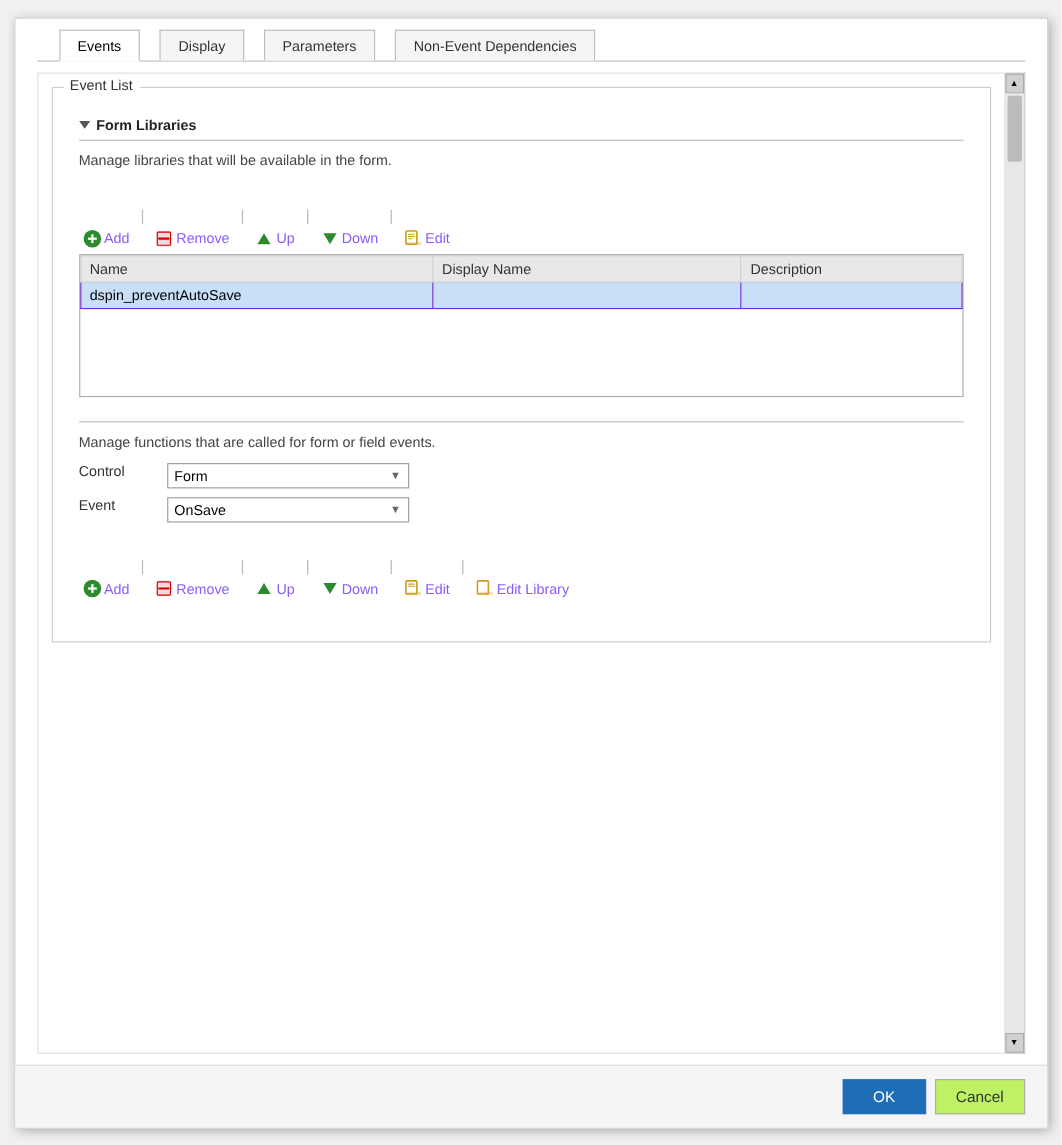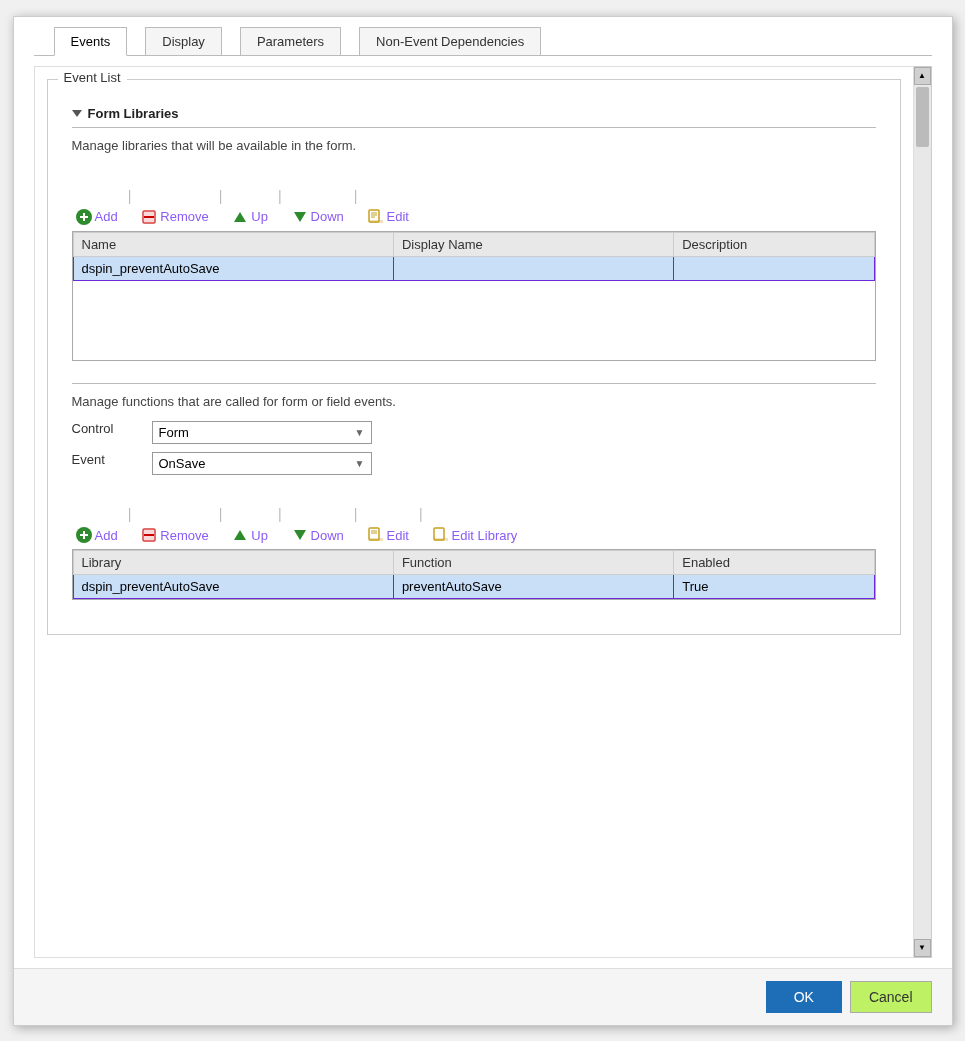--- a/index.html
+++ b/index.html
@@ -436,38 +436,20 @@
               <span class="toolbar-sep">|</span>
               <button class="toolbar-btn">
                 <svg class="svg-icon" width="16" height="16" viewBox="0 0 16 16">
                   <rect x="1" y="11" width="14" height="3" fill="#c8a020" opacity="0.3"></rect>
                   <rect x="1" y="1" width="10" height="12" rx="1" fill="none" stroke="#c8a020" stroke-width="1.5"></rect>
                 </svg>
                 <span>Edit Library</span>
               </button>
             </div>
 
-            <div class="grid-container">
-              <table>
-                <thead class="grid-header">
-                  <tr>
-                    <th style="width:40%">Library</th>
-                    <th style="width:35%">Function</th>
-                    <th style="width:25%">Enabled</th>
-                  </tr>
-                </thead>
-                <tbody>
-                  <tr class="grid-row selected">
-                    <td>dspin_preventAutoSave</td>
-                    <td>preventAutoSave</td>
-                    <td>True</td>
-                  </tr>
-                </tbody>
-              </table>
-            </div>
           </div>
 
           <div style="height: 20px;"></div>
         </div>
       </div>
     </div>
 
     <div class="scrollbar-area">
       <div class="scroll-btn">▲</div>
       <div style="flex:1; background:#e8e8e8; position:relative;">

